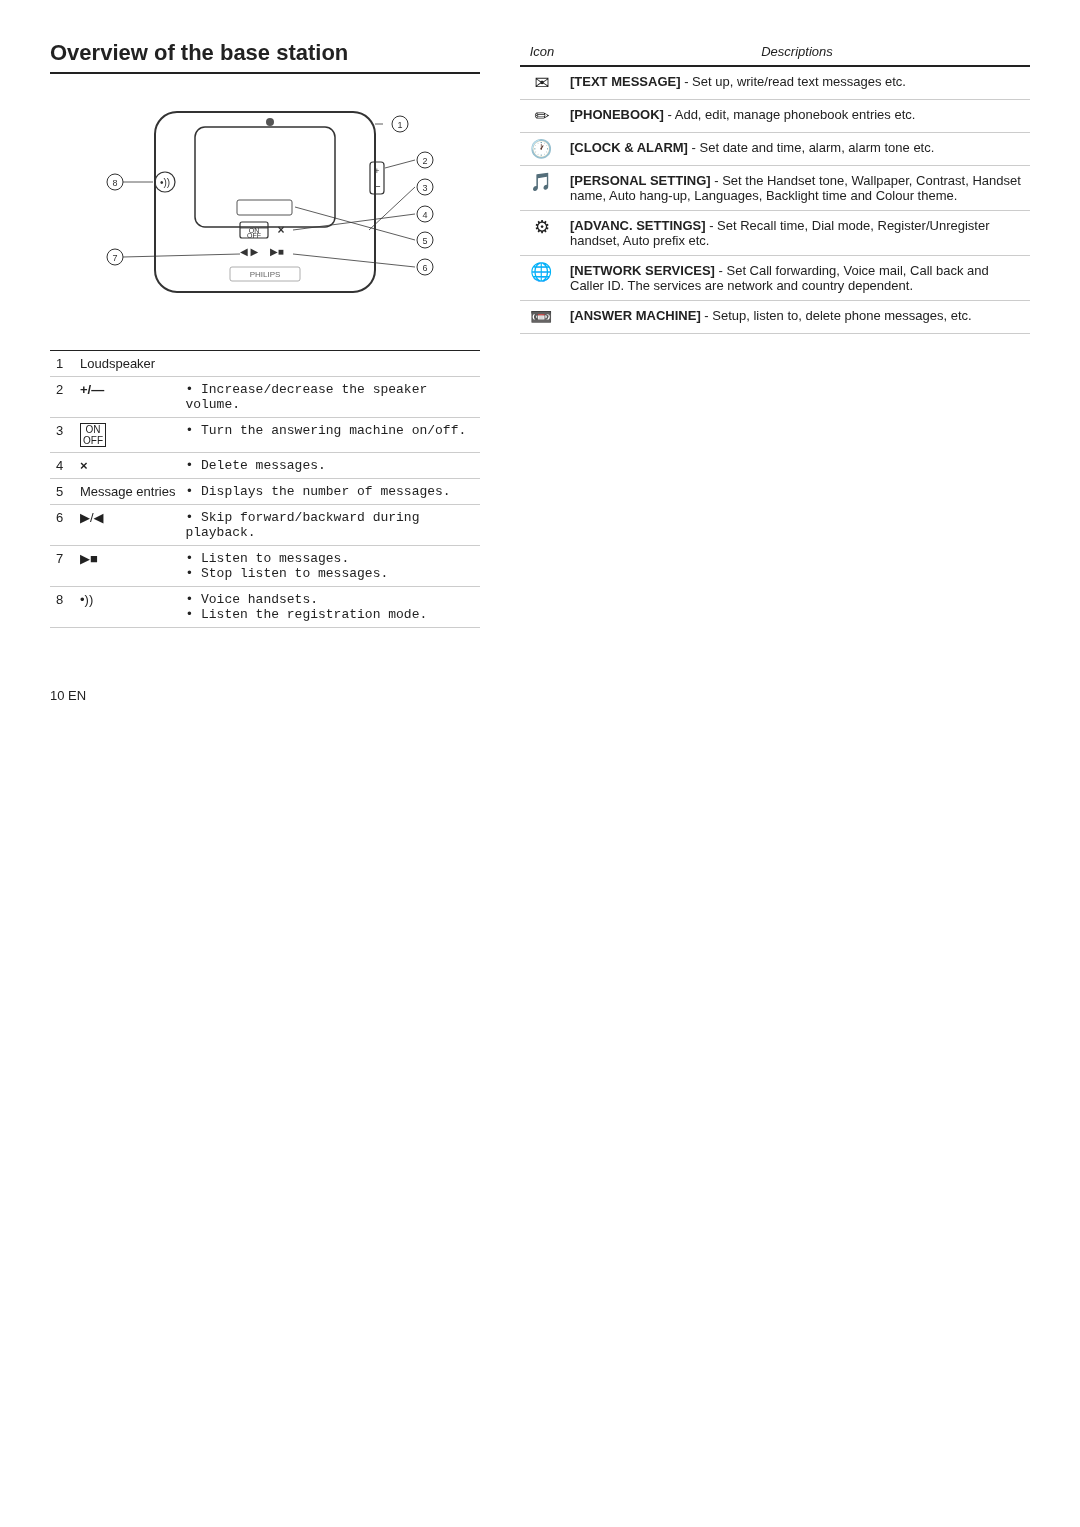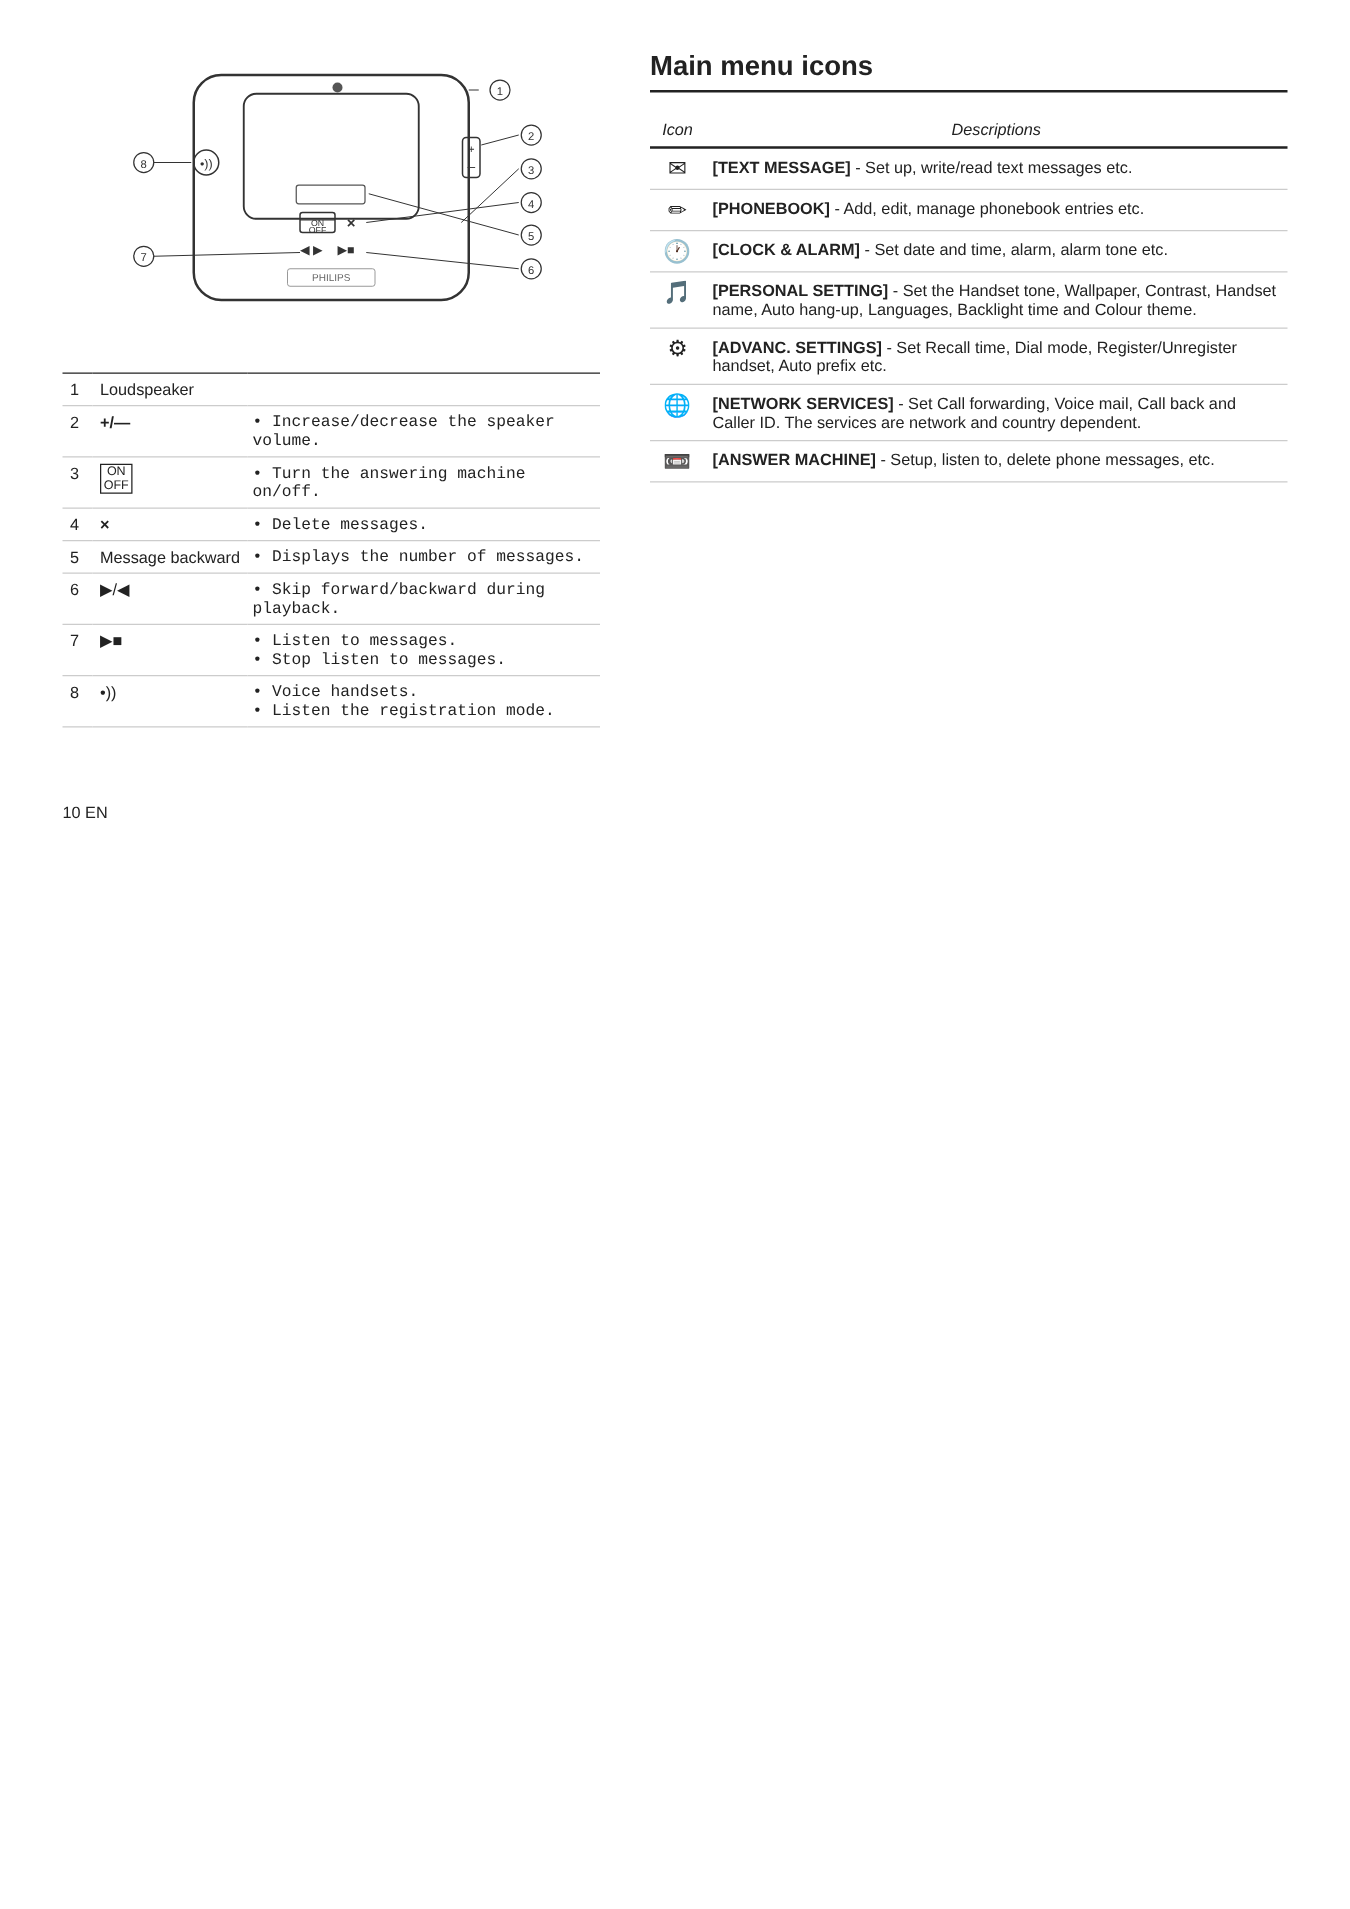--- a/index.html
+++ b/index.html
@@ -131,20 +131,21 @@
       padding: 0 2px;
       display: inline-block;
     }
   </style>
 </head>
 <body>
 
 <div class="page-content">
 
   <div class="left-col">
+    <h2>Overview of the base station</h2>
 
     <div class="diagram-container">
       <svg class="diagram-svg" viewBox="0 0 360 240" xmlns="http://www.w3.org/2000/svg">
 
         <rect x="70" y="20" width="220" height="180" rx="22" ry="22" fill="none" stroke="#333" stroke-width="2"></rect>
 
         <rect x="110" y="35" width="140" height="100" rx="10" ry="10" fill="none" stroke="#333" stroke-width="1.5"></rect>
 
         <circle cx="185" cy="30" r="4" fill="#555"></circle>
 
@@ -234,21 +235,21 @@
             <td>4</td>
             <td><b>×</b></td>
             <td>
               <ul class="bullet-list">
                 <li>Delete messages.</li>
               </ul>
             </td>
           </tr>
           <tr>
             <td>5</td>
-            <td>Message backward</td>
+            <td>Message entries</td>
             <td>
               <ul class="bullet-list">
                 <li>Displays the number of messages.</li>
               </ul>
             </td>
           </tr>
           <tr>
             <td>6</td>
             <td>▶︎/◀︎</td>
             <td>
@@ -275,21 +276,20 @@
                 <li>Voice handsets.</li>
                 <li>Listen the registration mode.</li>
               </ul>
             </td>
           </tr>
         </tbody>
     </table>
   </div>
 
   <div class="right-col">
-    <h2>Main menu icons</h2>
 
     <table class="icons-table">
       <thead>
         <tr>
           <th>Icon</th>
           <th>Descriptions</th>
         </tr>
       </thead>
       <tbody id="icons-tbody">
       <tr>

